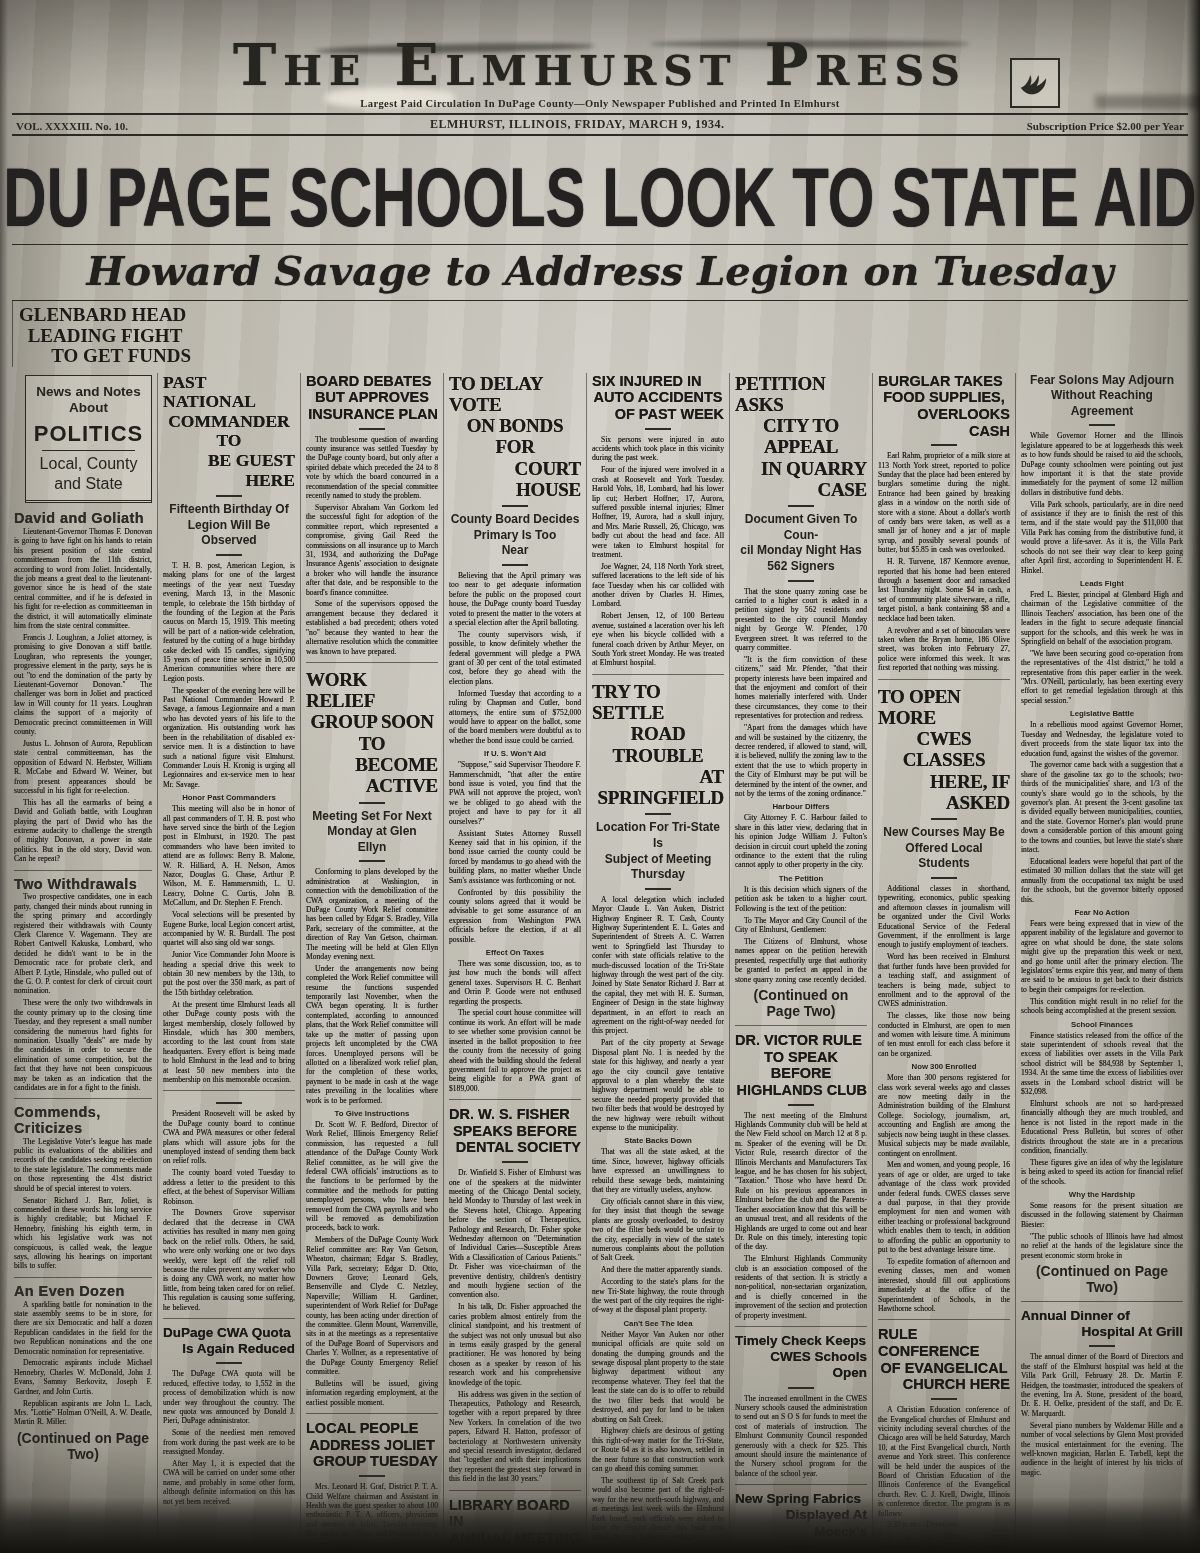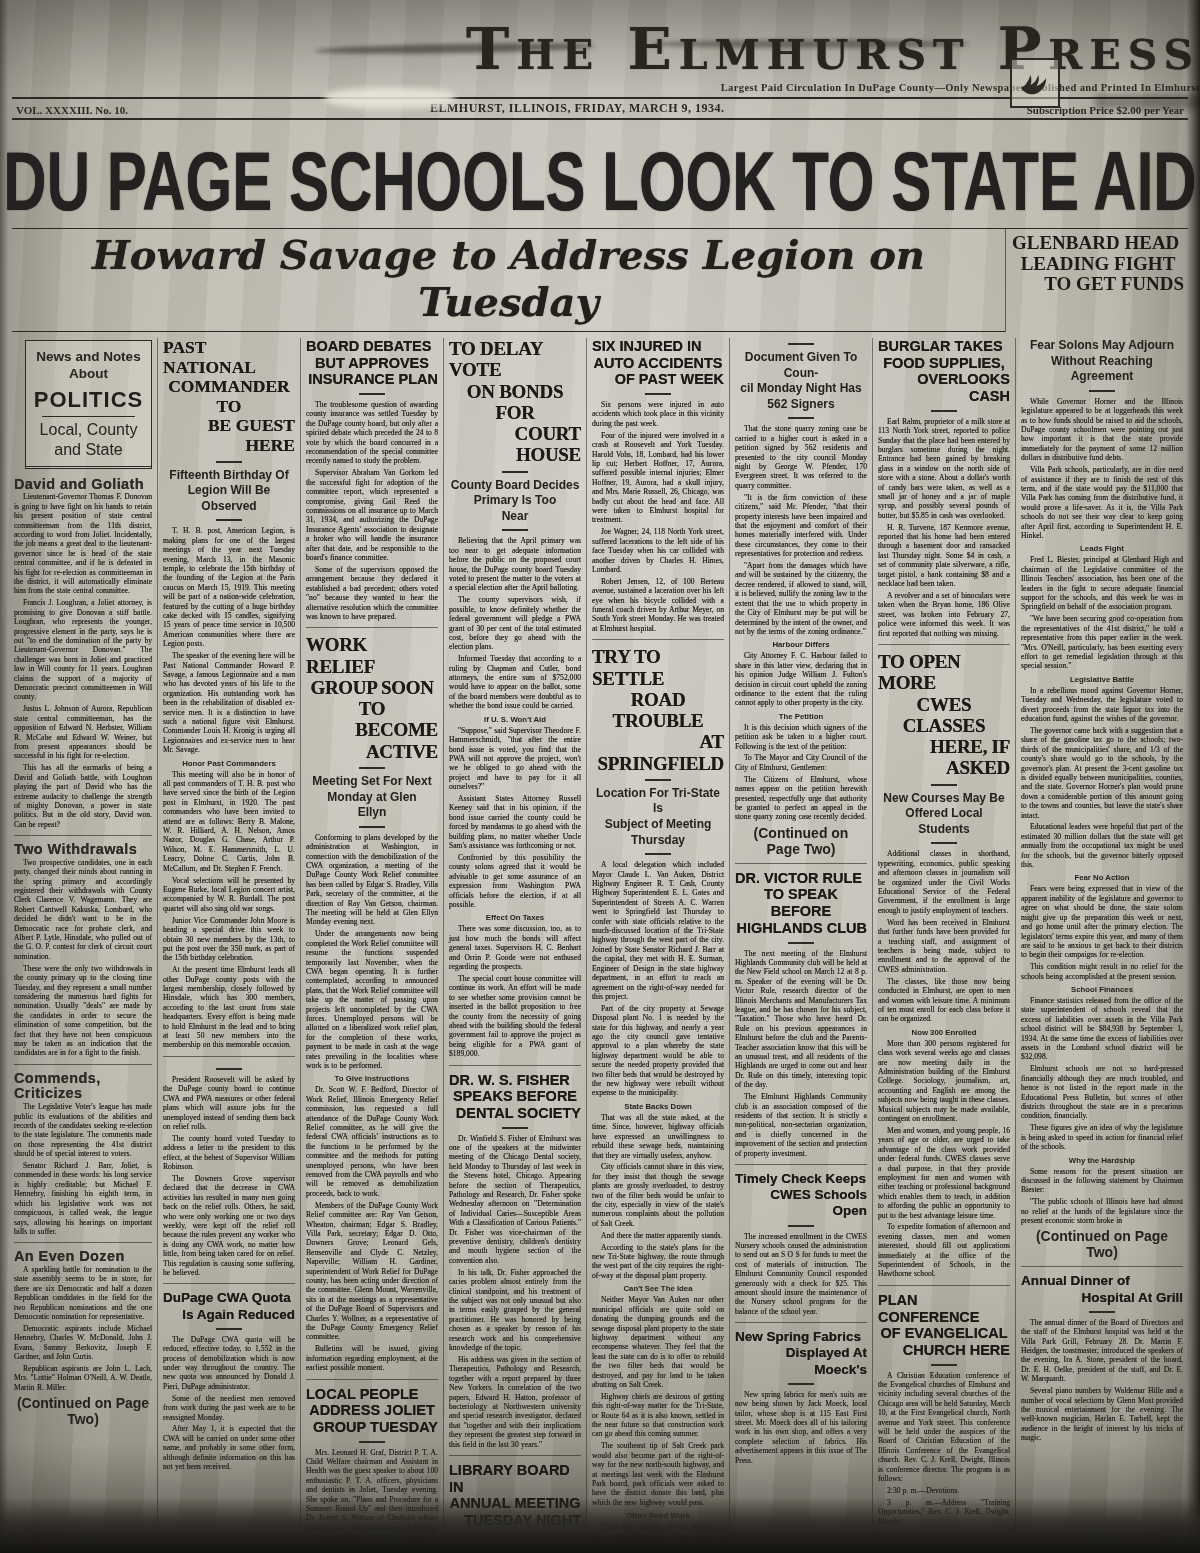--- a/index.html
+++ b/index.html
@@ -17,35 +17,35 @@
   .artifact{position:absolute;pointer-events:none;}
   .tear1{left:315px;top:44px;width:280px;height:9px;background:rgba(22,19,14,.5);border-radius:50%;filter:blur(2px);transform:rotate(-1deg);}
   .tear2{left:650px;top:40px;width:320px;height:8px;background:rgba(22,19,14,.42);border-radius:50%;filter:blur(2px);}
   .patch{left:325px;top:88px;width:130px;height:20px;background:rgba(236,232,220,.85);border-radius:40%;filter:blur(3px);}
   .smudge{left:1095px;top:95px;width:120px;height:14px;background:rgba(25,22,16,.35);filter:blur(3px);}
   .edge-r{right:0;top:0;width:14px;height:100%;background:linear-gradient(90deg,rgba(0,0,0,0),rgba(18,16,12,.85));}
   .edge-l{left:0;top:0;width:8px;height:100%;background:linear-gradient(270deg,rgba(0,0,0,0),rgba(18,16,12,.45));}
   .band{left:0;right:0;bottom:0;height:56px;background:linear-gradient(180deg,rgba(50,48,42,0),rgba(42,40,35,.85) 45%,#14120d 100%);}
 
   
-  .masthead-wrap{position:relative;padding-top:20px;text-align:right;}
+  .masthead-wrap{position:relative;padding-top:36px;text-align:center;}
   .masthead{font-family:"DejaVu Serif",serif;font-weight:bold;font-variant:small-caps;
     font-size:58px;line-height:1;letter-spacing:7px;color:#27251f;text-shadow:0 0 1px rgba(30,28,22,.8);}
   .subtitle{font-size:10.5px;font-weight:bold;letter-spacing:.4px;margin-top:4px;color:#2c2a24;}
   .logo-box{position:absolute;right:140px;top:58px;width:46px;height:46px;border:2px solid #2c2a24;
     background:rgba(220,216,204,.5);display:flex;align-items:center;justify-content:center;}
   .bar{display:flex;justify-content:space-between;align-items:flex-end;margin:4px 12px 0 12px;
     border-top:2px solid #2b2923;border-bottom:2px solid #2b2923;padding:2px 4px;
     font-size:11px;font-weight:bold;color:#2a2822;}
   .bar .mid{font-size:12px;letter-spacing:.5px;}
   .banner{white-space:nowrap;text-align:center;margin:14px 0 6px 0;height:88px;}
   .banner span{display:inline-block;font-family:"Liberation Sans",sans-serif;font-weight:bold;
     font-size:60px;letter-spacing:0px;transform:scaleY(1.38);transform-origin:top center;color:#242220;
     text-shadow:0 0 1px rgba(25,23,20,.9);}
-  .deck-row{display:flex;margin:0 12px;border-top:1.5px solid #2b2923;}
+  .deck-row{display:flex;margin:0 12px;border-top:1.5px solid #2b2923;flex-direction:column;}
   .deck-left{flex:1;border-bottom:1.5px solid #2b2923;padding:2px 0 6px 0;text-align:center;}
   .deck{font-family:"DejaVu Serif",serif;font-style:italic;font-weight:bold;font-size:40px;color:#22201c;
     text-shadow:0 0 1px rgba(25,23,20,.8);}
   .side-cell{width:172px;border-left:1px solid rgba(40,38,32,.65);padding:4px 4px 0 6px;}
   .side-head span{display:block;font-family:"Liberation Serif",serif;font-weight:bold;font-size:19px;line-height:1.08;color:#1c1b17;}
 
   
   .cols{display:flex;margin:6px 12px 0 12px;height:1216px;overflow:hidden;align-items:stretch;}
   .col{padding:0 5px;overflow:hidden;border-left:1px solid rgba(40,38,32,.55);}
   .col:first-child{border-left:none;padding-left:2px;}
@@ -318,20 +318,25 @@
           <div class="cross">Can't See The Idea</div>
           <p class="para">Neither Mayor Van Auken nor other municipal officials are quite sold on donating the dumping grounds and the sewage disposal plant property to the state highway department without any recompense whatever. They feel that the least the state can do is to offer to rebuild the two filter beds that would be destroyed, and pay for land to be taken abutting on Salt Creek.</p>
           <p class="para">Highway chiefs are desirous of getting this right-of-way matter for the Tri-State, or Route 64 as it is also known, settled in the near future so that construction work can go ahead this coming summer.</p>
           <p class="para">The southeast tip of Salt Creek park would also become part of the right-of-way for the new north-south highway, and at meetings last week with the Elmhurst Park board, park officials were asked to have the district donate this land, plus which the new highway would pass.</p>
           <div class="cross">Other Road Work</div>
           <p class="para">There are a number of road projects in the county which are expected to be started as soon as contracts can be let.</p>
         </article>
       </div>
     <div class="col c5">
         <article class="story">
+          <div class="head serif-xl">
+            <span class="a-l">PETITION ASKS</span>
+            <span class="a-c">CITY TO APPEAL</span>
+            <span class="a-r">IN QUARRY CASE</span>
+          </div>
           <div class="dash"></div>
           <div class="subhead">
             <span class="a-c">Document Given To Coun-</span>
             <span class="a-c">cil Monday Night Has</span>
             <span class="a-c">562 Signers</span>
           </div>
           <div class="dash"></div>
           <p class="para">That the stone quarry zoning case be carried to a higher court is asked in a petition signed by 562 residents and presented to the city council Monday night by George W. Pfender, 170 Evergreen street. It was referred to the quarry committee.</p>
           <p class="para">"It is the firm conviction of these citizens," said Mr. Pfender, "that their property interests have been impaired and that the enjoyment and comfort of their homes materially interfered with. Under these circumstances, they come to their representatives for protection and redress.</p>
           <p class="para">"Apart from the damages which have and will be sustained by the citizenry, the decree rendered, if allowed to stand, will, it is believed, nullify the zoning law to the extent that the use to which property in the City of Elmhurst may be put will be determined by the intent of the owner, and not by the terms of the zoning ordinance."</p>
@@ -398,21 +403,21 @@
           <p class="para">Additional classes in shorthand, typewriting, economics, public speaking and afternoon classes in journalism will be organized under the Civil Works Educational Service of the Federal Government, if the enrollment is large enough to justify employment of teachers.</p>
           <p class="para">Word has been received in Elmhurst that further funds have been provided for a teaching staff, and assignment of teachers is being made, subject to enrollment and to the approval of the CWES administration.</p>
           <p class="para">The classes, like those now being conducted in Elmhurst, are open to men and women with leisure time. A minimum of ten must enroll for each class before it can be organized.</p>
           <div class="cross">Now 300 Enrolled</div>
           <p class="para">More than 300 persons registered for class work several weeks ago and classes are now meeting daily in the Administration building of the Elmhurst College. Sociology, journalism, art, accounting and English are among the subjects now being taught in these classes. Musical subjects may be made available, contingent on enrollment.</p>
           <p class="para">Men and women, and young people, 16 years of age or older, are urged to take advantage of the class work provided under federal funds. CWES classes serve a dual purpose, in that they provide employment for men and women with either teaching or professional background which enables them to teach, in addition to affording the public an opportunity to put to the best advantage leisure time.</p>
           <p class="para">To expedite formation of afternoon and evening classes, men and women interested, should fill out applications immediately at the office of the Superintendent of Schools, in the Hawthorne school.</p>
         </article>
         <article class="story">
           <div class="head sans-lg">
-            <span class="a-l">PLAN CONFERENCE</span>
+            <span class="a-l">RULE CONFERENCE</span>
             <span class="a-c">OF EVANGELICAL</span>
             <span class="a-r">CHURCH HERE</span>
           </div>
           <div class="dash"></div>
           <p class="para">A Christian Education conference of the Evangelical churches of Elmhurst and vicinity including several churches of the Chicago area will be held Saturday, March 10, at the First Evangelical church, North avenue and York street. This conference will be held under the auspices of the Board of Christian Education of the Illinois Conference of the Evangelical church. Rev. C. J. Krell, Dwight, Illinois is conference director. The program is as follows:</p>
           <p class="para">2:30 p. m.—Devotions.</p>
           <p class="para">3 p. m.—Address "Training Opportunities," Rev. C. J. Krell, Dwight, Illinois.</p>
         </article>
       </div>
     <div class="col c7">

